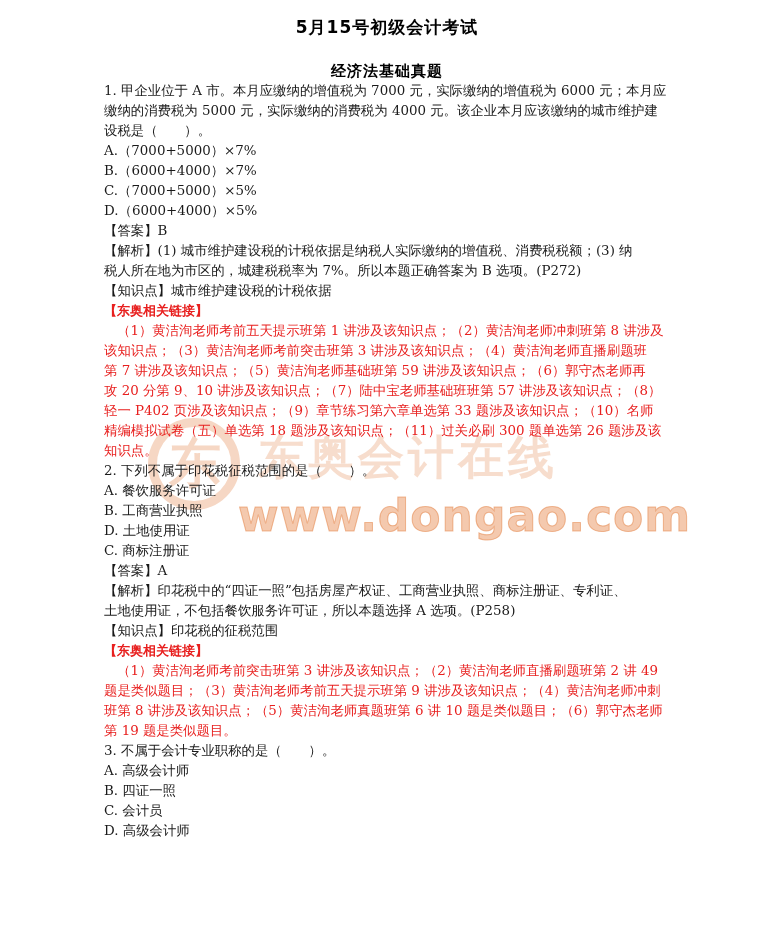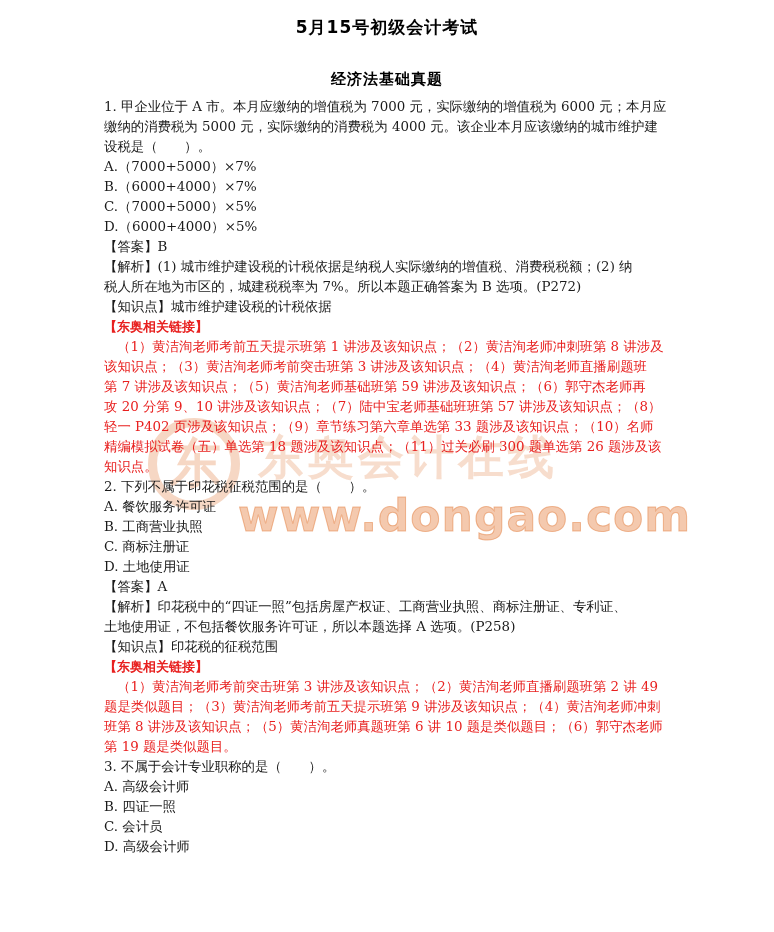--- a/index.html
+++ b/index.html
@@ -88,21 +88,21 @@
     margin: 0;
     padding-top: 16px;
     font-family: "DejaVu Sans", "Liberation Sans", sans-serif;
     color: #000;
   }
   .subtitle {
     text-align: center;
     font-size: 15px;
     font-weight: bold;
     letter-spacing: 1px;
-    margin: 8px;
+    margin: 0;
     padding-top: 23px;
     font-family: "DejaVu Sans", "Liberation Sans", sans-serif;
     color: #000;
   }
 
   .body-col {
     margin: 0;
     padding: 0 106px 0 104px;
   }
 
@@ -166,41 +166,41 @@
       <p class="line stem">1. 甲企业位于 A 市。本月应缴纳的增值税为 7000 元，实际缴纳的增值税为 6000 元；本月应</p>
       <p class="line stem">缴纳的消费税为 5000 元，实际缴纳的消费税为 4000 元。该企业本月应该缴纳的城市维护建</p>
       <p class="line stem">设税是（　　）。</p>
 
       <p class="line opt">A.（7000+5000）×7%</p>
       <p class="line opt">B.（6000+4000）×7%</p>
       <p class="line opt">C.（7000+5000）×5%</p>
       <p class="line opt">D.（6000+4000）×5%</p>
 
       <p class="line">【答案】B</p>
-      <p class="line">【解析】(1) 城市维护建设税的计税依据是纳税人实际缴纳的增值税、消费税税额；(2) 纳</p>
+      <p class="line">【解析】(1) 城市维护建设税的计税依据是纳税人实际缴纳的增值税、消费税税额；(3) 纳</p>
       <p class="line">税人所在地为市区的，城建税税率为 7%。所以本题正确答案为 B 选项。(P272)</p>
       <p class="line">【知识点】城市维护建设税的计税依据</p>
 
       <p class="line red-head">【东奥相关链接】</p>
       <p class="line red red-body">（1）黄洁洵老师考前五天提示班第 1 讲涉及该知识点；（2）黄洁洵老师冲刺班第 8 讲涉及</p>
       <p class="line red">该知识点；（3）黄洁洵老师考前突击班第 3 讲涉及该知识点；（4）黄洁洵老师直播刷题班</p>
       <p class="line red">第 7 讲涉及该知识点；（5）黄洁洵老师基础班第 59 讲涉及该知识点；（6）郭守杰老师再</p>
       <p class="line red">攻 20 分第 9、10 讲涉及该知识点；（7）陆中宝老师基础班班第 57 讲涉及该知识点；（8）</p>
       <p class="line red">轻一 P402 页涉及该知识点；（9）章节练习第六章单选第 33 题涉及该知识点；（10）名师</p>
       <p class="line red">精编模拟试卷（五）单选第 18 题涉及该知识点；（11）过关必刷 300 题单选第 26 题涉及该</p>
       <p class="line red">知识点。</p>
     </div>
 
     <div>
       <p class="line stem">2. 下列不属于印花税征税范围的是（　　）。</p>
 
       <p class="line opt">A. 餐饮服务许可证</p>
       <p class="line opt">B. 工商营业执照</p>
+      <p class="line opt">D. 土地使用证</p>
       <p class="line opt">C. 商标注册证</p>
-      <p class="line opt">D. 土地使用证</p>
 
       <p class="line">【答案】A</p>
       <p class="line">【解析】印花税中的“四证一照”包括房屋产权证、工商营业执照、商标注册证、专利证、</p>
       <p class="line">土地使用证，不包括餐饮服务许可证，所以本题选择 A 选项。(P258)</p>
       <p class="line">【知识点】印花税的征税范围</p>
 
       <p class="line red-head">【东奥相关链接】</p>
       <p class="line red red-body">（1）黄洁洵老师考前突击班第 3 讲涉及该知识点；（2）黄洁洵老师直播刷题班第 2 讲 49</p>
       <p class="line red">题是类似题目；（3）黄洁洵老师考前五天提示班第 9 讲涉及该知识点；（4）黄洁洵老师冲刺</p>
       <p class="line red">班第 8 讲涉及该知识点；（5）黄洁洵老师真题班第 6 讲 10 题是类似题目；（6）郭守杰老师</p>

